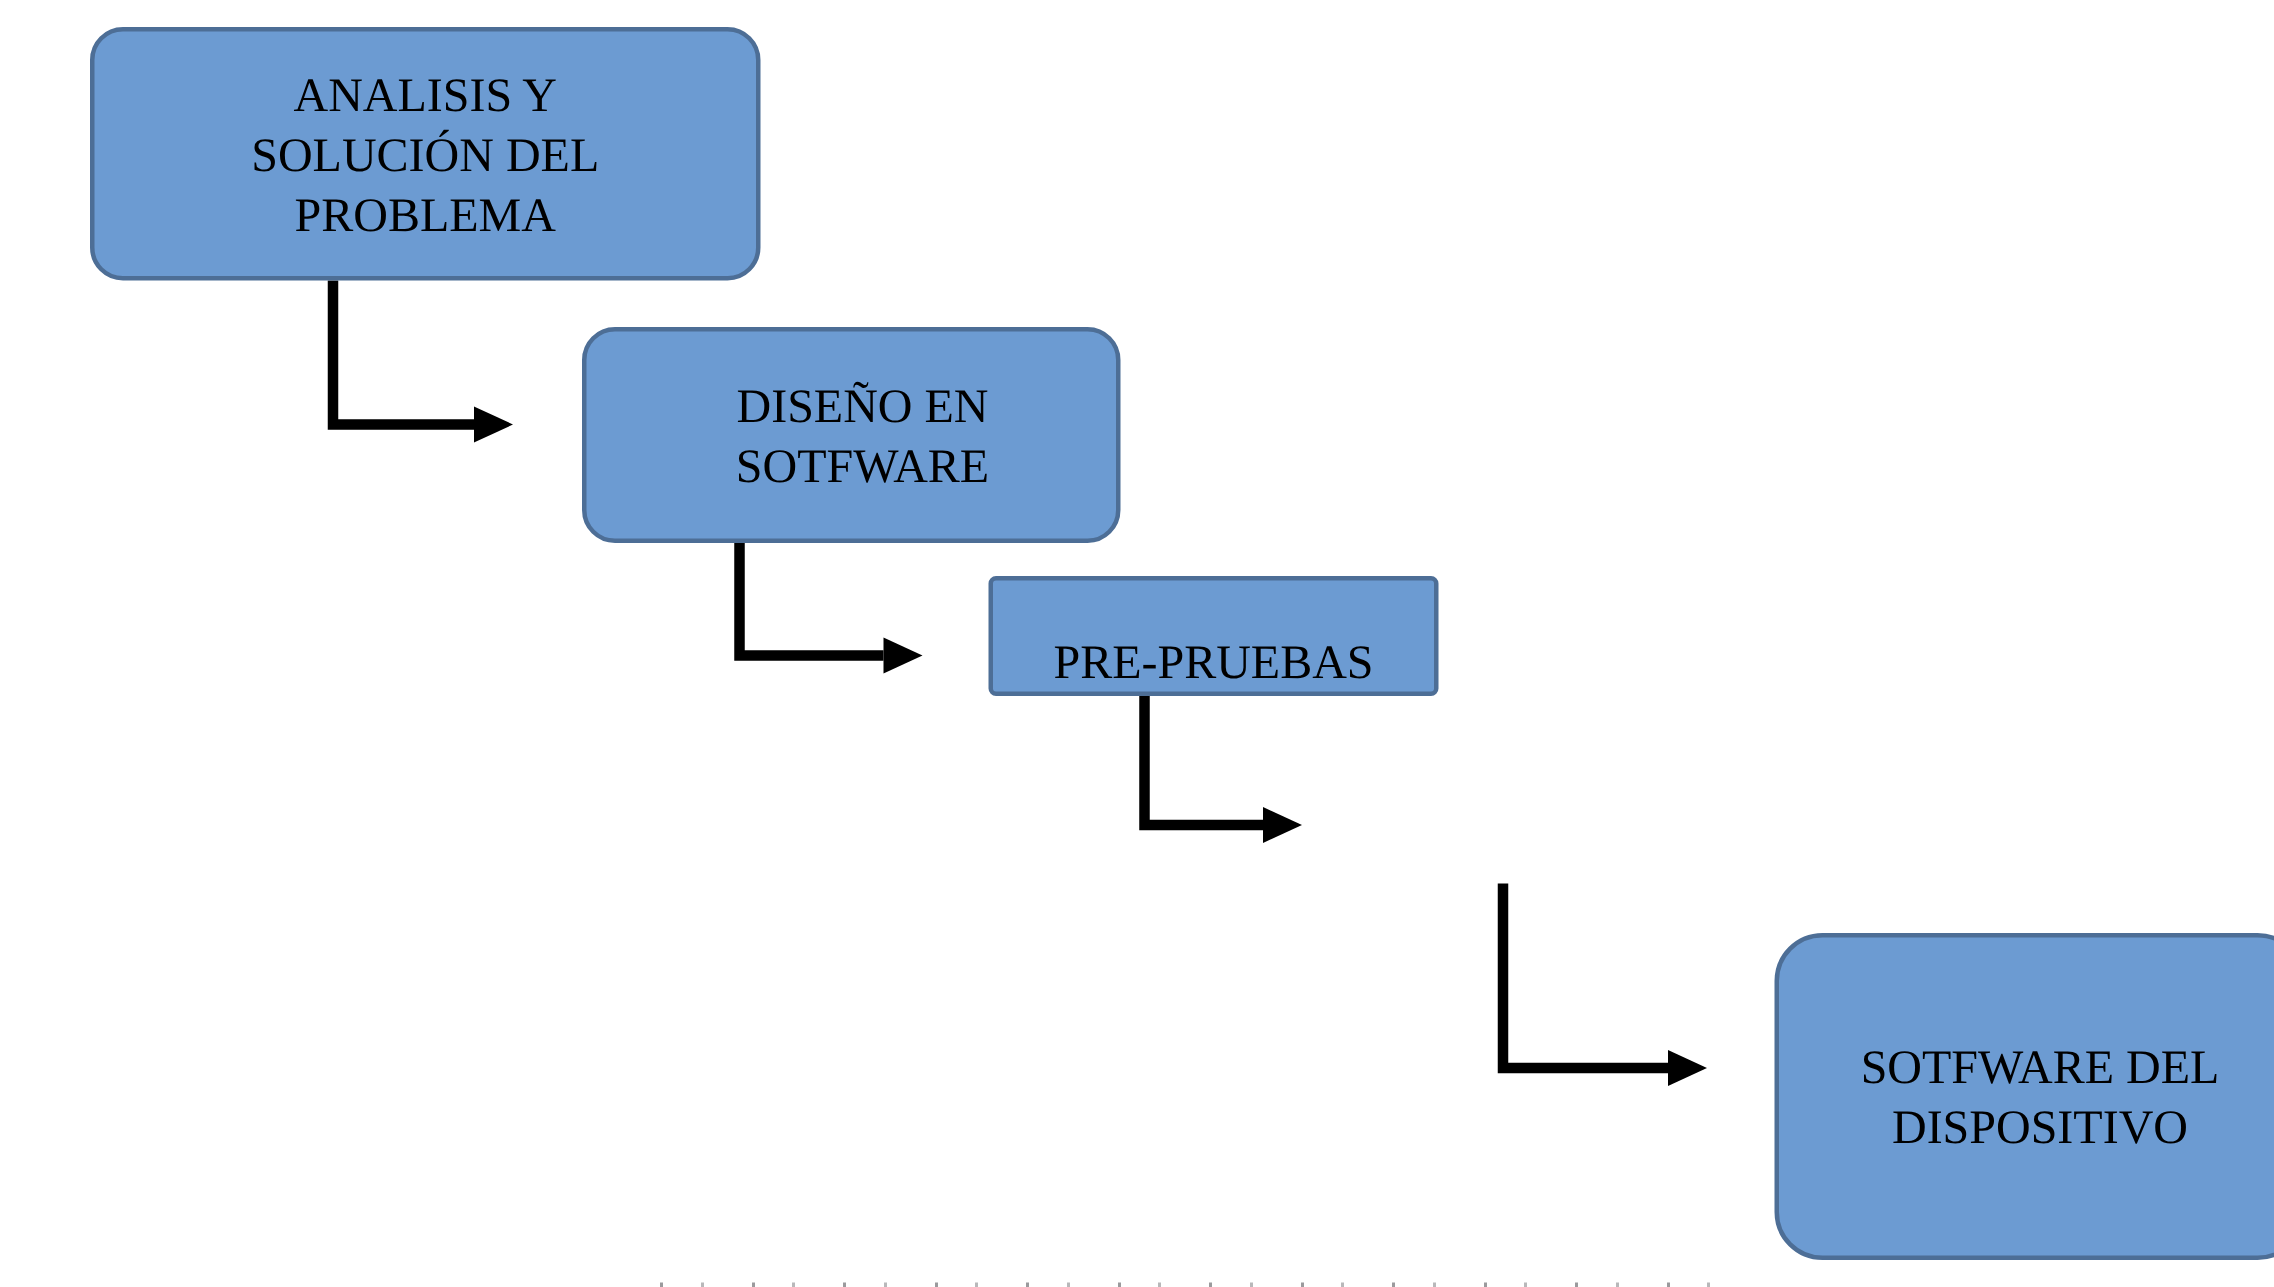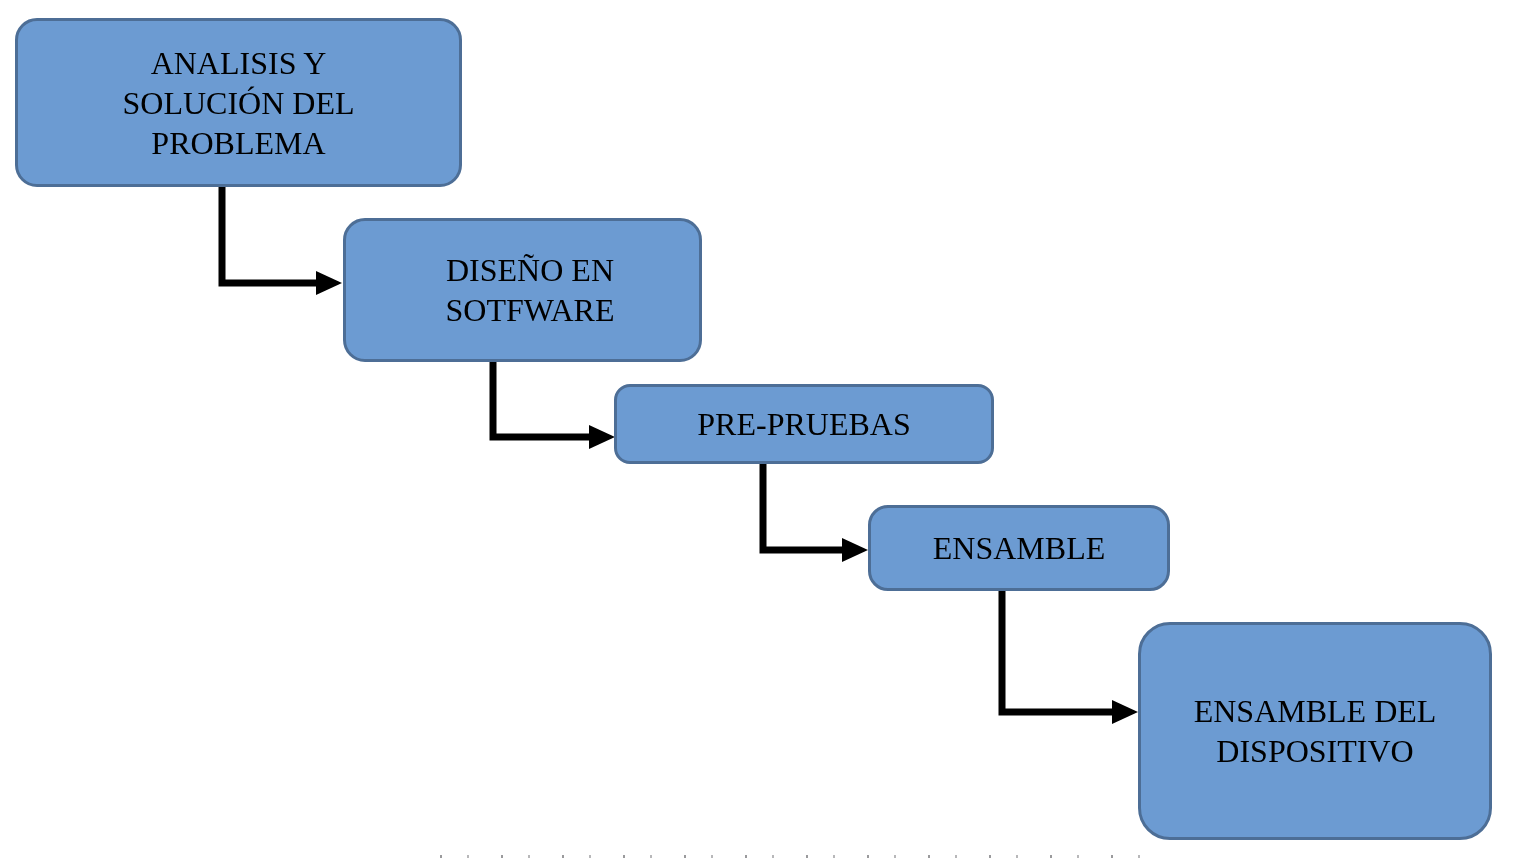--- a/index.html
+++ b/index.html
@@ -18,30 +18,31 @@
   .node {
     position: absolute;
     box-sizing: border-box;
     background: #6C9BD2;
     border: 3px solid #4D6E96;
     display: flex;
     align-items: center;
     justify-content: center;
     text-align: center;
     color: #000000;
+    margin-left: 45px;
   }
   .node .label {
     font-size: 32px;
     line-height: 40px;
     white-space: pre-line;
     color: #000000;
   }
   .node-1 { left: 15px;   top: 18px;  width: 447px; height: 169px; border-radius: 22px; }
   .node-2 { left: 343px;  top: 218px; width: 359px; height: 144px; border-radius: 22px; padding-left: 15px; }
-  .node-3 { left: 614px;  top: 384px; width: 380px; height: 80px;  border-radius: 16px; }
+  .node-3 { left: 614px;  top: 384px; width: 300px; height: 80px;  border-radius: 5px; align-items: flex-end; }
   .node-4 { left: 868px;  top: 505px; width: 302px; height: 86px;  border-radius: 20px; }
   .node-5 { left: 1138px; top: 622px; width: 354px; height: 218px; border-radius: 32px; }
 
   .connector-layer {
     position: absolute;
     left: 0;
     top: 0;
     width: 1516px;
     height: 858px;
     pointer-events: none;
@@ -105,24 +106,21 @@
 
   <div class="node node-2">
     <span class="label">DISEÑO EN
 SOTFWARE</span>
   </div>
 
   <div class="node node-3">
     <span class="label">PRE-PRUEBAS</span>
   </div>
 
-  <div class="node node-4">
-    <span class="label">ENSAMBLE</span>
-  </div>
 
   <div class="node node-5">
-    <span class="label">ENSAMBLE DEL
+    <span class="label">SOTFWARE DEL
 DISPOSITIVO</span>
   </div>
 
   <div class="cutoff-caption-remnant"></div>
 
 </div>
 
 </body></html>

